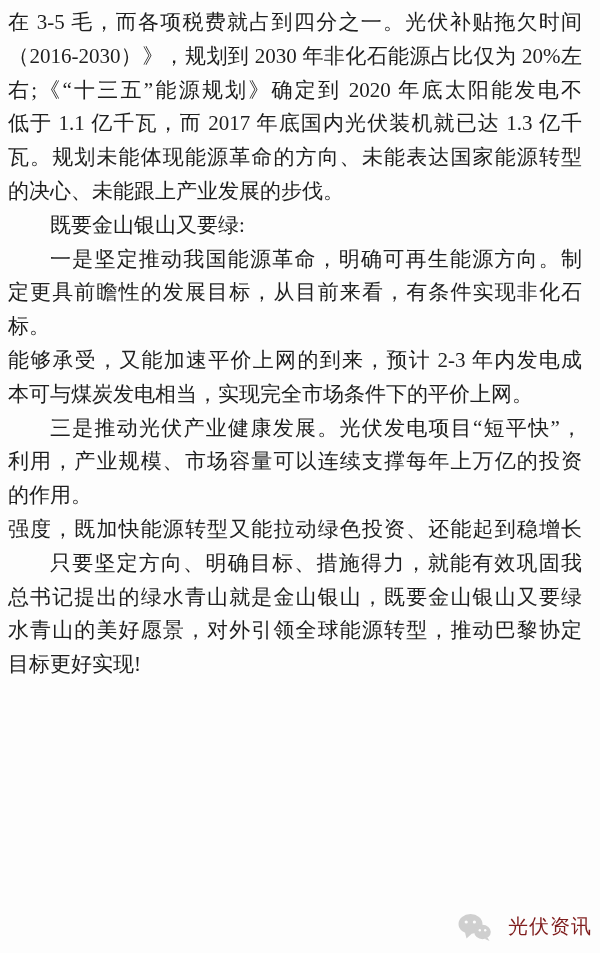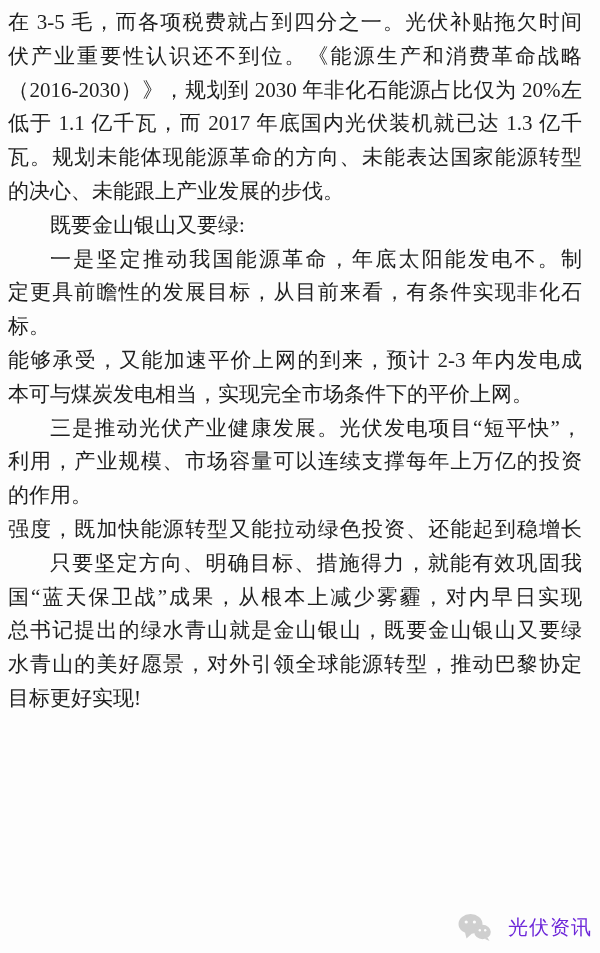--- a/index.html
+++ b/index.html
@@ -21,70 +21,69 @@
     text-align: justify;
     text-align-last: justify;
     white-space: normal;
   }
   .line.end { text-align-last: left; }
   .line.first { padding-left: 42px; }
   .watermark {
     position: absolute;
     right: 8px; bottom: 12px;
     display: flex;
-    align-items: center;
+    align-items: flex-start;
     gap: 17px;
-    color: #6d28d9;
+    color: #7f1d1d;
     font-size: 20px;
     letter-spacing: 1px;
   }
   .wicon { display: inline-flex; align-items: center; }
 </style>
 </head>
 <body>
 
 <div class="content">
 
   <div class="para">
     <div class="line">在 3-5 毛，而各项税费就占到四分之一。光伏补贴拖欠时间</div>
   </div>
 
   <div class="para">
-    <div class="line">伏产业重要性认识还不到位。《能源生产和消费革命战略</div>
     <div class="line">（2016-2030）》，规划到 2030 年非化石能源占比仅为 20%左</div>
+    <div class="line">右;《“十三五”能源规划》确定到 2020 年底太阳能发电不</div>
     <div class="line">低于 1.1 亿千瓦，而 2017 年底国内光伏装机就已达 1.3 亿千</div>
     <div class="line">瓦。规划未能体现能源革命的方向、未能表达国家能源转型</div>
     <div class="line end">的决心、未能跟上产业发展的步伐。</div>
   </div>
 
   <div class="para">
     <div class="line first end">既要金山银山又要绿:</div>
   </div>
 
   <div class="para">
-    <div class="line first">一是坚定推动我国能源革命，年底太阳能发电不。制</div>
+    <div class="line first">一是坚定推动我国能源革命，明确可再生能源方向。制</div>
     <div class="line">定更具前瞻性的发展目标，从目前来看，有条件实现非化石</div>
     <div class="line end">标。</div>
   </div>
 
   <div class="para">
     <div class="line">能够承受，又能加速平价上网的到来，预计 2-3 年内发电成</div>
     <div class="line end">本可与煤炭发电相当，实现完全市场条件下的平价上网。</div>
   </div>
 
   <div class="para">
     <div class="line first">三是推动光伏产业健康发展。光伏发电项目“短平快”，</div>
     <div class="line">利用，产业规模、市场容量可以连续支撑每年上万亿的投资</div>
     <div class="line end">的作用。</div>
     <div class="line">强度，既加快能源转型又能拉动绿色投资、还能起到稳增长</div>
   </div>
 
   <div class="para">
     <div class="line first">只要坚定方向、明确目标、措施得力，就能有效巩固我</div>
-    <div class="line">国“蓝天保卫战”成果，从根本上减少雾霾，对内早日实现</div>
     <div class="line">总书记提出的绿水青山就是金山银山，既要金山银山又要绿</div>
     <div class="line">水青山的美好愿景，对外引领全球能源转型，推动巴黎协定</div>
     <div class="line end">目标更好实现!</div>
   </div>
 
 </div>
 
 <div class="watermark">
   <span class="wicon">
     <svg width="33" height="28" viewBox="0 0 33 28" aria-hidden="true">

